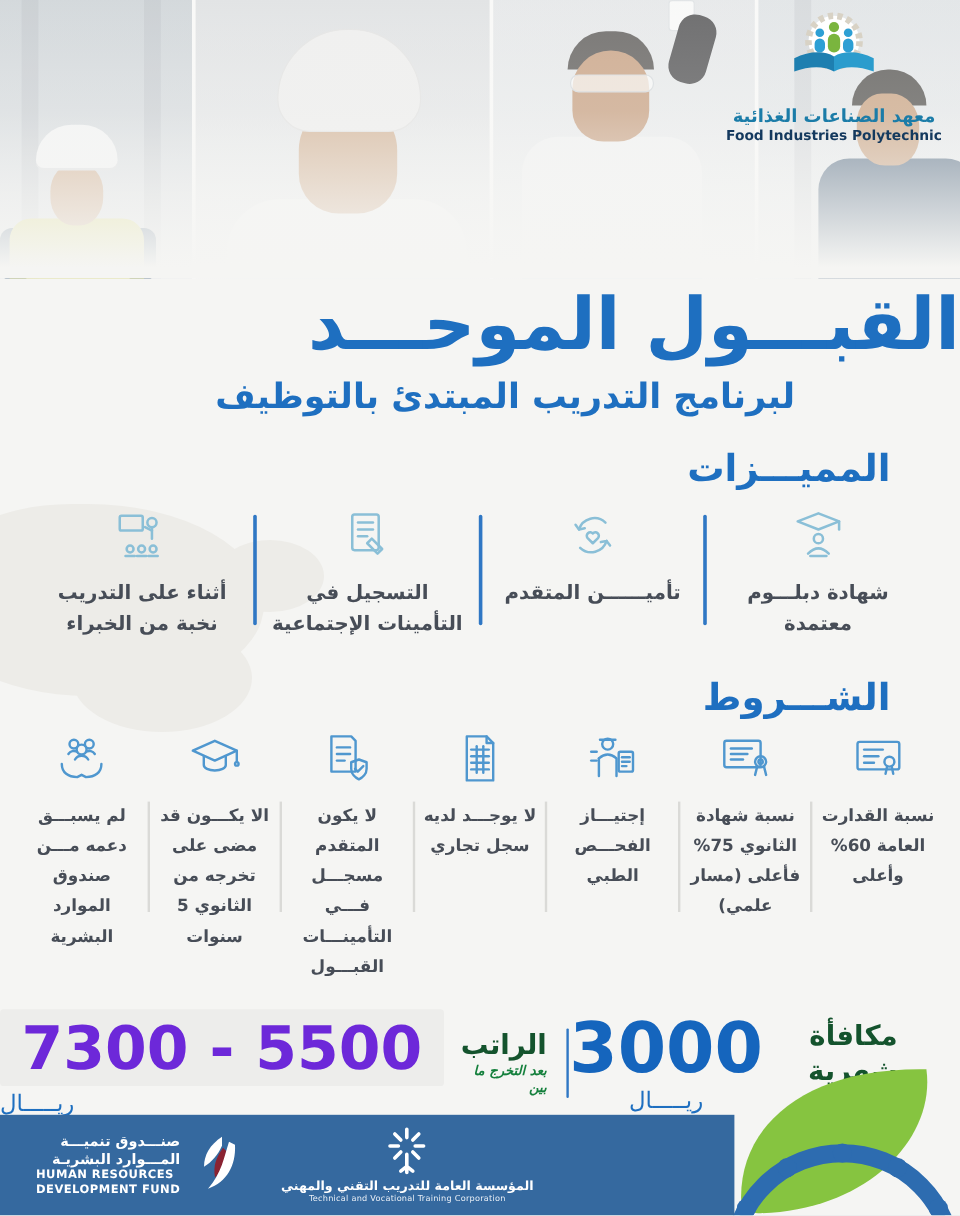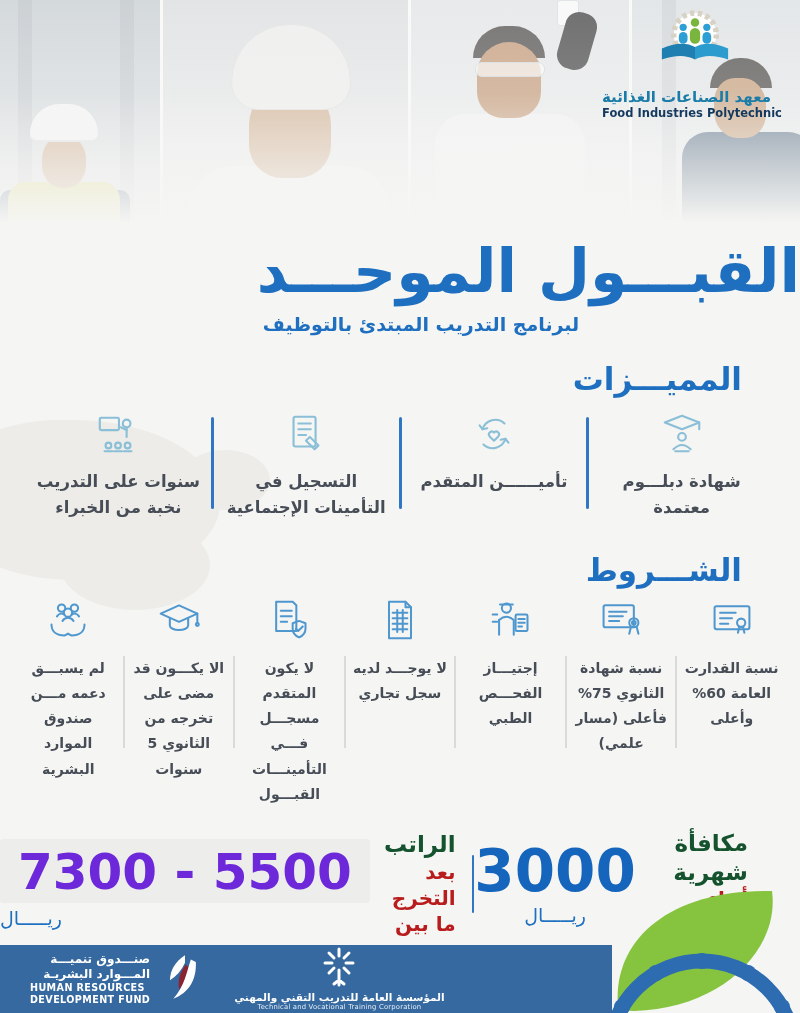--- a/index.html
+++ b/index.html
@@ -32,35 +32,35 @@
   .p3 .coat{left:24px;top:114px;width:150px;height:120px;background:#f0f1f2;border-radius:30px 30px 0 0;}
   .p3 .glove{left:150px;top:12px;width:32px;height:58px;background:#1d1d20;border-radius:14px;transform:rotate(16deg);}
   .p3 .flask{left:146px;top:0;width:20px;height:24px;background:rgba(255,255,255,.85);border:1px solid #d5dade;border-radius:3px;}
   
   .p4 .hair4{left:78px;top:58px;width:62px;height:30px;background:#24221f;border-radius:30px 30px 0 0;}
   .p4 .face4{left:82px;top:78px;width:52px;height:60px;background:#bc8a60;border-radius:40% 45% 40% 45%;}
   .p4 .shirt4{left:50px;top:132px;width:132px;height:100px;background:#2e4a68;border-radius:26px 26px 0 0;}
   .hero-fade{position:absolute;inset:0;background:linear-gradient(180deg,rgba(246,246,244,.38) 0%,rgba(246,246,244,.46) 40%,rgba(246,246,244,.75) 70%,#f5f5f3 96%);}
 
   
-  .logo-badge{position:absolute;top:6px;right:12px;width:186px;text-align:left;z-index:3;}
+  .logo-badge{position:absolute;top:6px;right:12px;width:186px;text-align:center;z-index:3;}
   .logo-badge svg{width:118px;height:82px;display:block;margin:0 auto;}
   .logo-ar{font-size:15px;font-weight:bold;color:#1b7ca8;line-height:1.2;}
   .logo-en{font-size:11.5px;font-weight:bold;color:#14395e;line-height:1.3;}
 
   
   .blob{position:absolute;background:#edece8;z-index:0;}
   .blob1{left:-60px;top:420px;width:280px;height:160px;border-radius:45% 55% 50% 50%;}
   .blob2{left:60px;top:520px;width:150px;height:90px;border-radius:50%;}
   .blob3{left:180px;top:450px;width:90px;height:60px;border-radius:50%;}
 
   
   .content{position:relative;z-index:1;padding-top:240px;}
   .main-title{text-align:right;color:#1e6fc0;font-size:60px;font-weight:bold;line-height:1.05;}
-  .sub-title{text-align:center;color:#1e6fc0;font-size:19px;font-weight:bold;margin-top:10px;margin-left:42px;}
+  .sub-title{text-align:center;color:#1e6fc0;font-size:29px;font-weight:bold;margin-top:10px;margin-left:42px;}
   .section-head{color:#1e6fc0;font-size:31px;font-weight:bold;padding-right:58px;}
   .head-features{margin-top:26px;}
   .head-conditions{margin-top:30px;}
 
   .features-row{display:flex;align-items:flex-start;margin:14px 26px 0;}
   .feature{flex:1;text-align:center;padding:0 6px;}
   .feature .icn{color:#8abfd7;}
   .feature .icn svg{width:46px;height:46px;}
   .feature .lbl{margin-top:8px;font-size:16.5px;font-weight:bold;color:#474d57;line-height:1.6;}
   .f-sep{width:3px;height:92px;background:#2f77c4;border-radius:2px;align-self:flex-start;margin-top:6px;}
@@ -69,33 +69,33 @@
   .cond{flex:1;text-align:center;padding:0 4px;}
   .cond .icn{color:#4f97cf;}
   .cond .icn svg{width:44px;height:44px;}
   .cond .lbl{margin-top:10px;font-size:14px;font-weight:bold;color:#474d57;line-height:1.8;}
   .c-sep{width:2px;height:92px;background:#dadad7;align-self:flex-start;margin-top:58px;}
 
   
   .pay{display:flex;align-items:center;margin-top:22px;}
   .stipend{width:354px;box-sizing:border-box;padding-right:52px;display:flex;align-items:center;gap:16px;}
   .pay-label .t1{font-size:23px;font-weight:bold;color:#14532d;line-height:1.25;}
-  .pay-label .t2{font-size:20px;font-weight:bold;color:#b91c1c;line-height:1.3;}
+  .pay-label .t2{font-size:11px;font-weight:bold;color:#15803d;line-height:1.3;font-style:italic;}
   .num-col{display:flex;flex-direction:column;}
   .amount{font-size:58px;font-weight:bold;color:#1565bd;line-height:1;}
   .currency{font-size:19px;font-weight:normal;color:#1e6fc0;margin-top:4px;}
   .cur-left{align-self:flex-end;}
   .cur-mid{align-self:center;}
   .pay-sep{width:3px;height:58px;background:#2f77c4;border-radius:2px;}
   .salary{flex:1;display:flex;align-items:center;gap:14px;padding-right:16px;}
   .range-panel{background:#ededeb;border-radius:3px;padding:8px 18px 6px;}
   .range{font-size:50px;font-weight:bold;color:#6d28d9;line-height:1;white-space:nowrap;}
 
   
-  .footer-bar{position:absolute;left:0;bottom:0;width:612px;height:68px;background:#35699f;
+  .footer-bar{position:absolute;left:0;bottom:0;width:612px;height:84px;background:#35699f;
               display:flex;direction:ltr;align-items:center;padding-left:30px;gap:34px;box-sizing:border-box;z-index:2;}
   .hrdf{display:flex;align-items:center;gap:10px;}
   .hrdf-text .ar{direction:rtl;text-align:right;font-size:12px;font-weight:bold;color:#fff;line-height:1.25;}
   .hrdf-text .en{text-align:left;font-size:9.6px;font-weight:bold;color:#fff;letter-spacing:.4px;line-height:1.3;}
   .falcon svg{width:40px;height:54px;}
   .tvtc{display:flex;flex-direction:column;align-items:center;}
   .tvtc svg{width:48px;height:44px;}
   .tvtc .ar{font-size:10.5px;font-weight:bold;color:#fff;white-space:nowrap;}
   .tvtc .en{font-size:6.8px;color:#e9eff6;white-space:nowrap;letter-spacing:.2px;}
   .leaf-gear{position:absolute;right:0;bottom:0;width:196px;height:138px;z-index:1;}
@@ -213,21 +213,21 @@
             <rect x="5" y="7" width="20" height="13" rx="1.5"></rect>
             <circle cx="33" cy="13" r="4"></circle>
               <path d="M33,18 v9"></path>
               <path d="M33,20 l-6,-3"></path>
             <circle cx="14" cy="36" r="3"></circle>
               <circle cx="24" cy="36" r="3"></circle>
               <circle cx="34" cy="36" r="3"></circle>
             <path d="M10,42 h8 M20,42 h8 M30,42 h8"></path>
           </svg>
         </div>
-        <div class="lbl">سنوات على التدريب نخبة من الخبراء</div>
+        <div class="lbl">أثناء على التدريب نخبة من الخبراء</div>
       </div>
     </div>
 
     <div class="section-head head-conditions">الشـــروط</div>
     <div class="conditions-row">
 
       <div class="cond">
         <div class="icn">
           <svg viewBox="0 0 48 48" fill="none" stroke="currentColor" stroke-width="2.2" stroke-linecap="round" stroke-linejoin="round">
             <rect x="5" y="9" width="38" height="25" rx="2"></rect>

